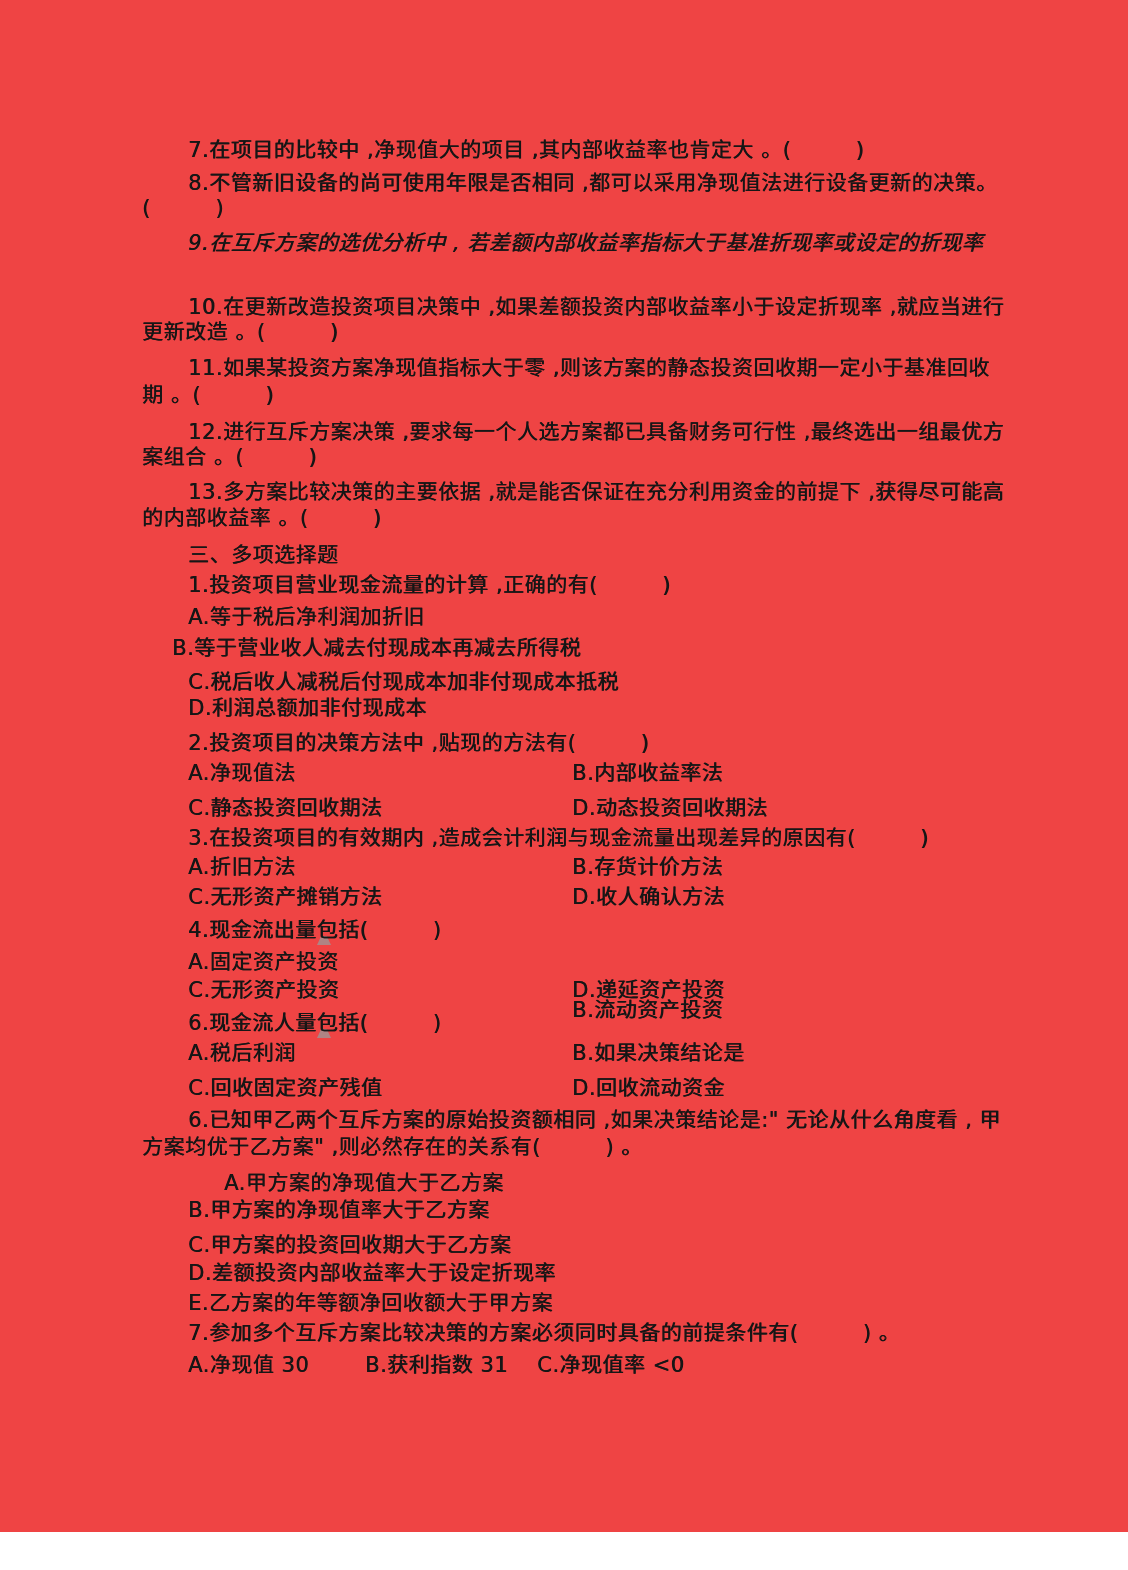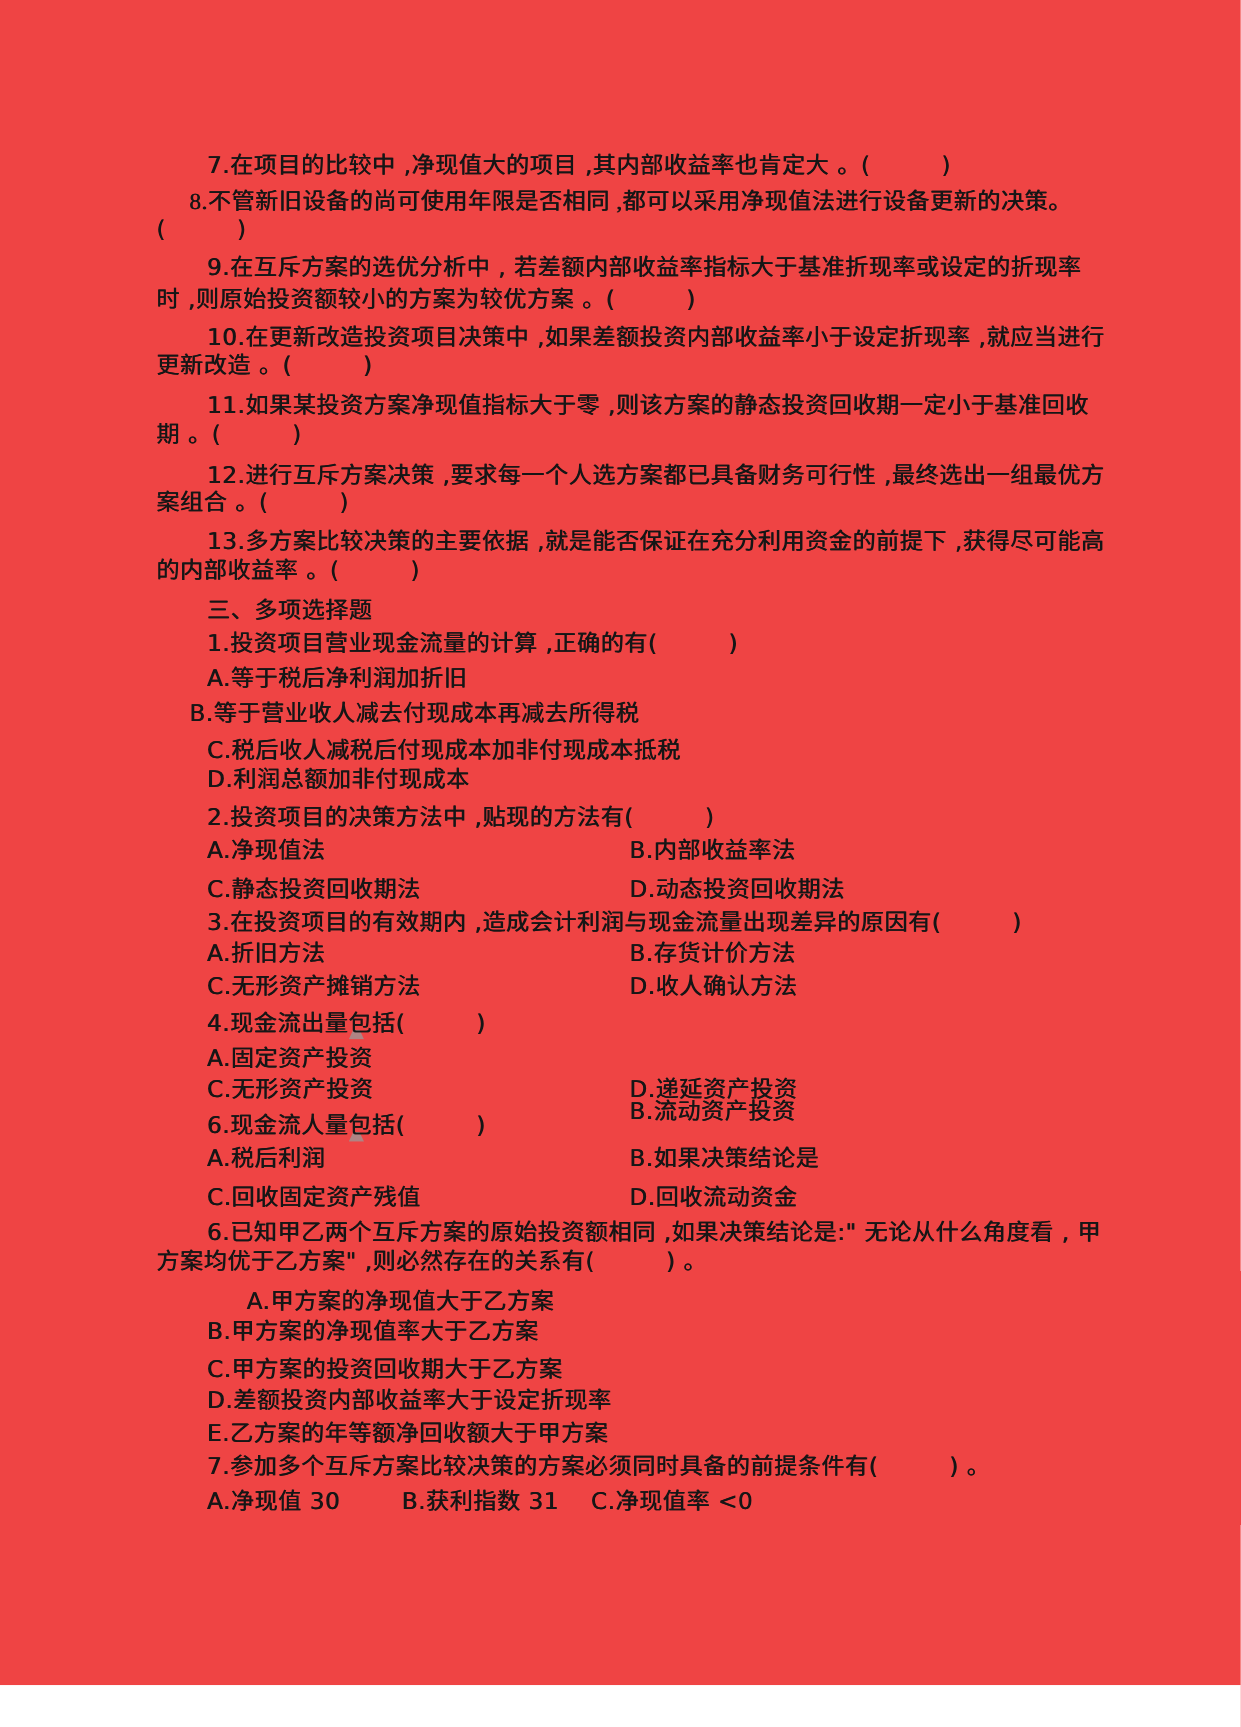--- a/index.html
+++ b/index.html
@@ -44,30 +44,27 @@
 <body>
 
 <div class="page">
 
   <div class="artifact" style="left:317px;top:936px;"></div>
   <div class="artifact" style="left:317px;top:1029px;"></div>
 <div class="line" style="top: 135px;">
       <span style="left: 188px;">7.在项目的比较中 ,净现值大的项目 ,其内部收益率也肯定大 。(　　　)</span>
     </div>
     <div class="line" style="top: 168px;">
-      <span style="left: 172px; font-family: Liberation Serif, serif;">8.不管新旧设备的尚可使用年限是否相同 ,都可以采用净现值法进行设备更新的决策。</span>
+      <span style="left: 188px;">8.不管新旧设备的尚可使用年限是否相同 ,都可以采用净现值法进行设备更新的决策。</span>
     </div>
     <div class="line" style="top: 193px;">
       <span style="left: 142px;">(　　　)</span>
     </div>
-    <div class="line" style="top: 228px;">
+    <div class="line" style="top: 228px; font-style: italic;">
       <span style="left: 188px;">9.在互斥方案的选优分析中 , 若差额内部收益率指标大于基准折现率或设定的折现率</span>
-    </div>
-    <div class="line" style="top: 257px;">
-      <span style="left: 142px;">时 ,则原始投资额较小的方案为较优方案 。(　　　)</span>
     </div>
     <div class="line" style="top: 292px;">
       <span style="left: 188px;">10.在更新改造投资项目决策中 ,如果差额投资内部收益率小于设定折现率 ,就应当进行</span>
     </div>
     <div class="line" style="top: 317px;">
       <span style="left: 142px;">更新改造 。(　　　)</span>
     </div>
     <div class="line" style="top: 353px;">
       <span style="left: 188px;">11.如果某投资方案净现值指标大于零 ,则该方案的静态投资回收期一定小于基准回收</span>
     </div>

